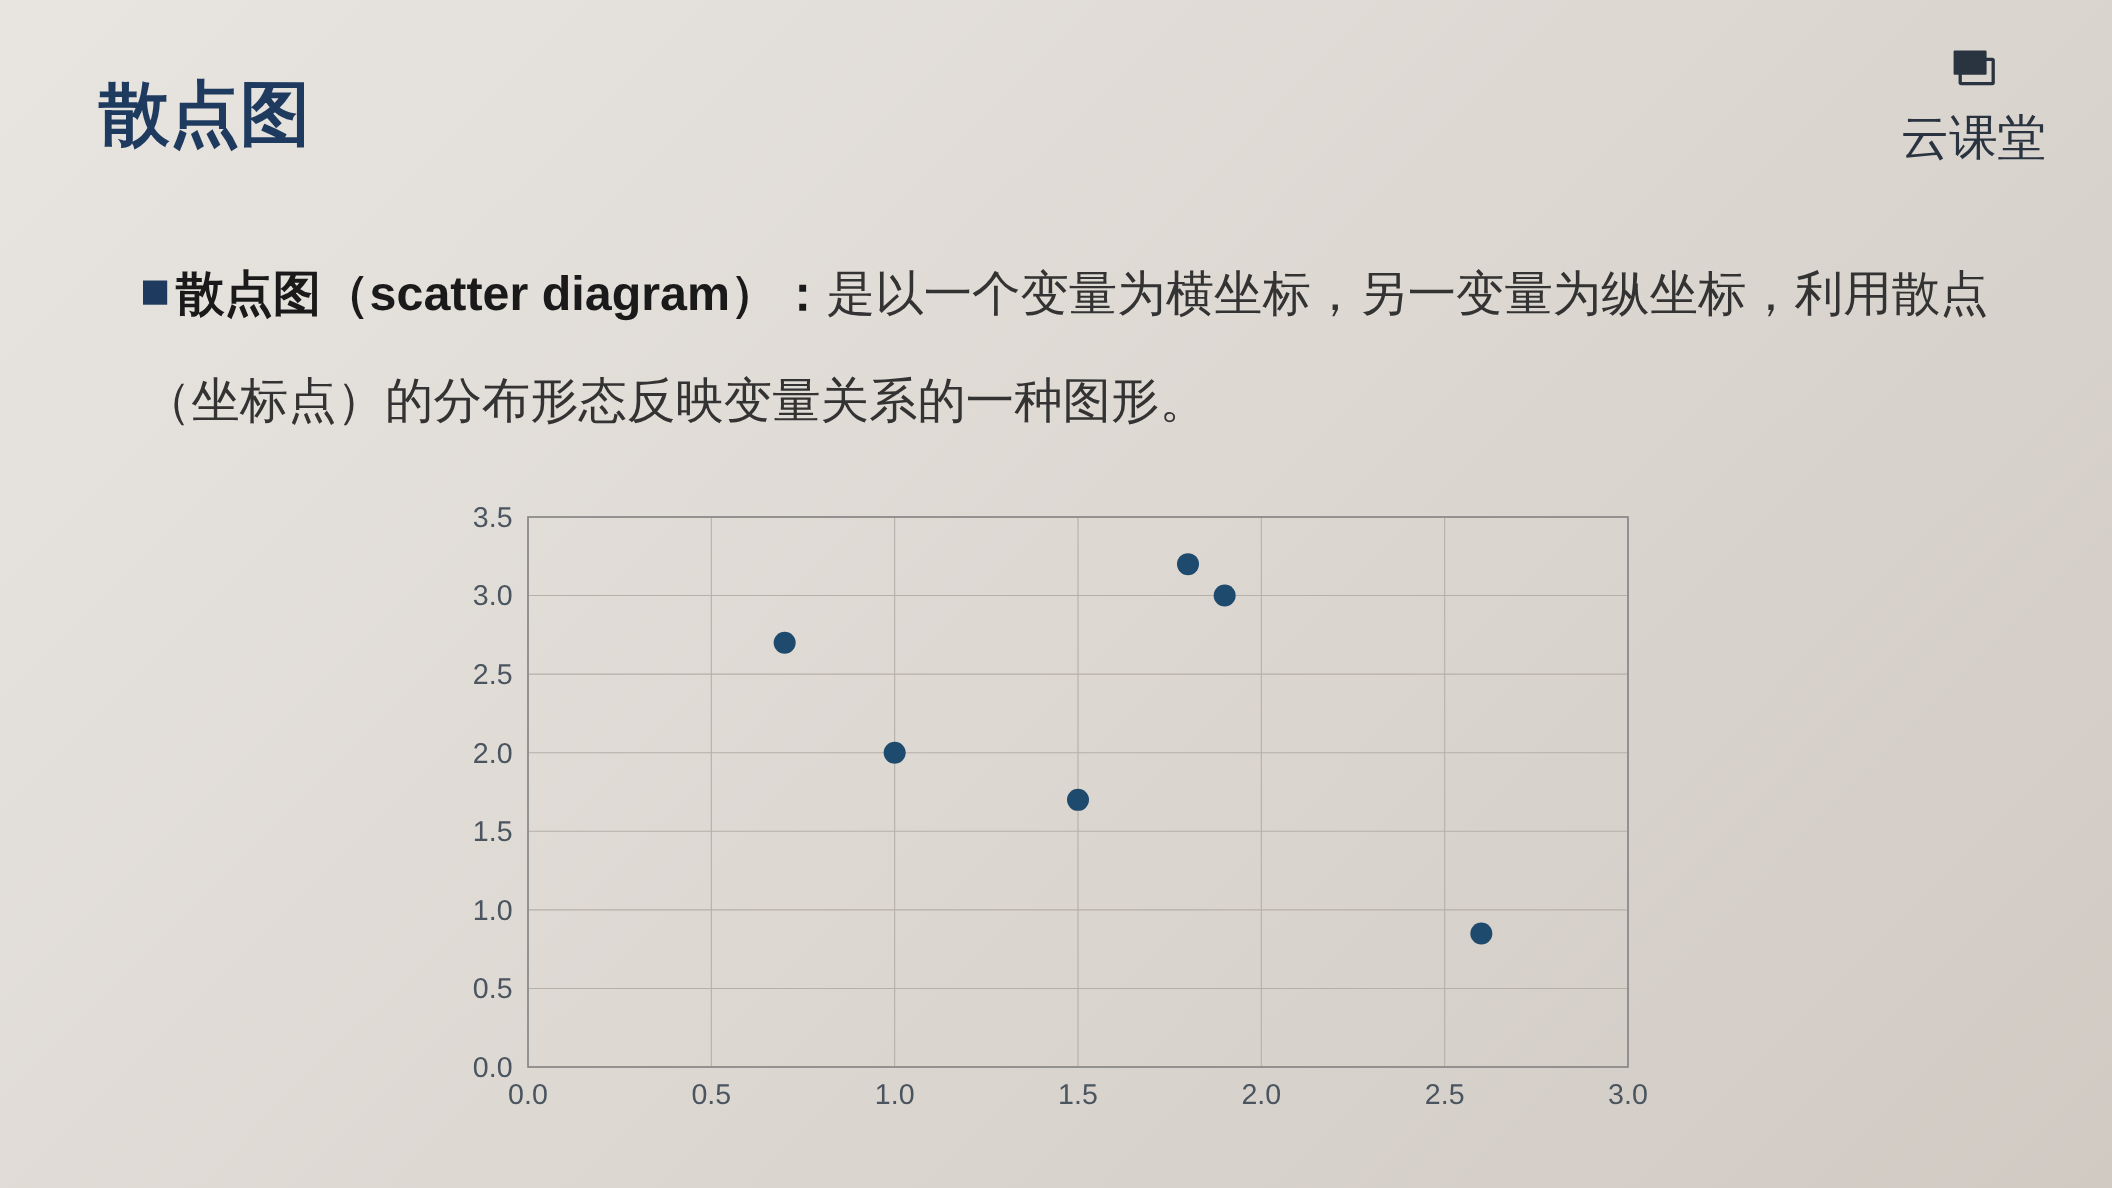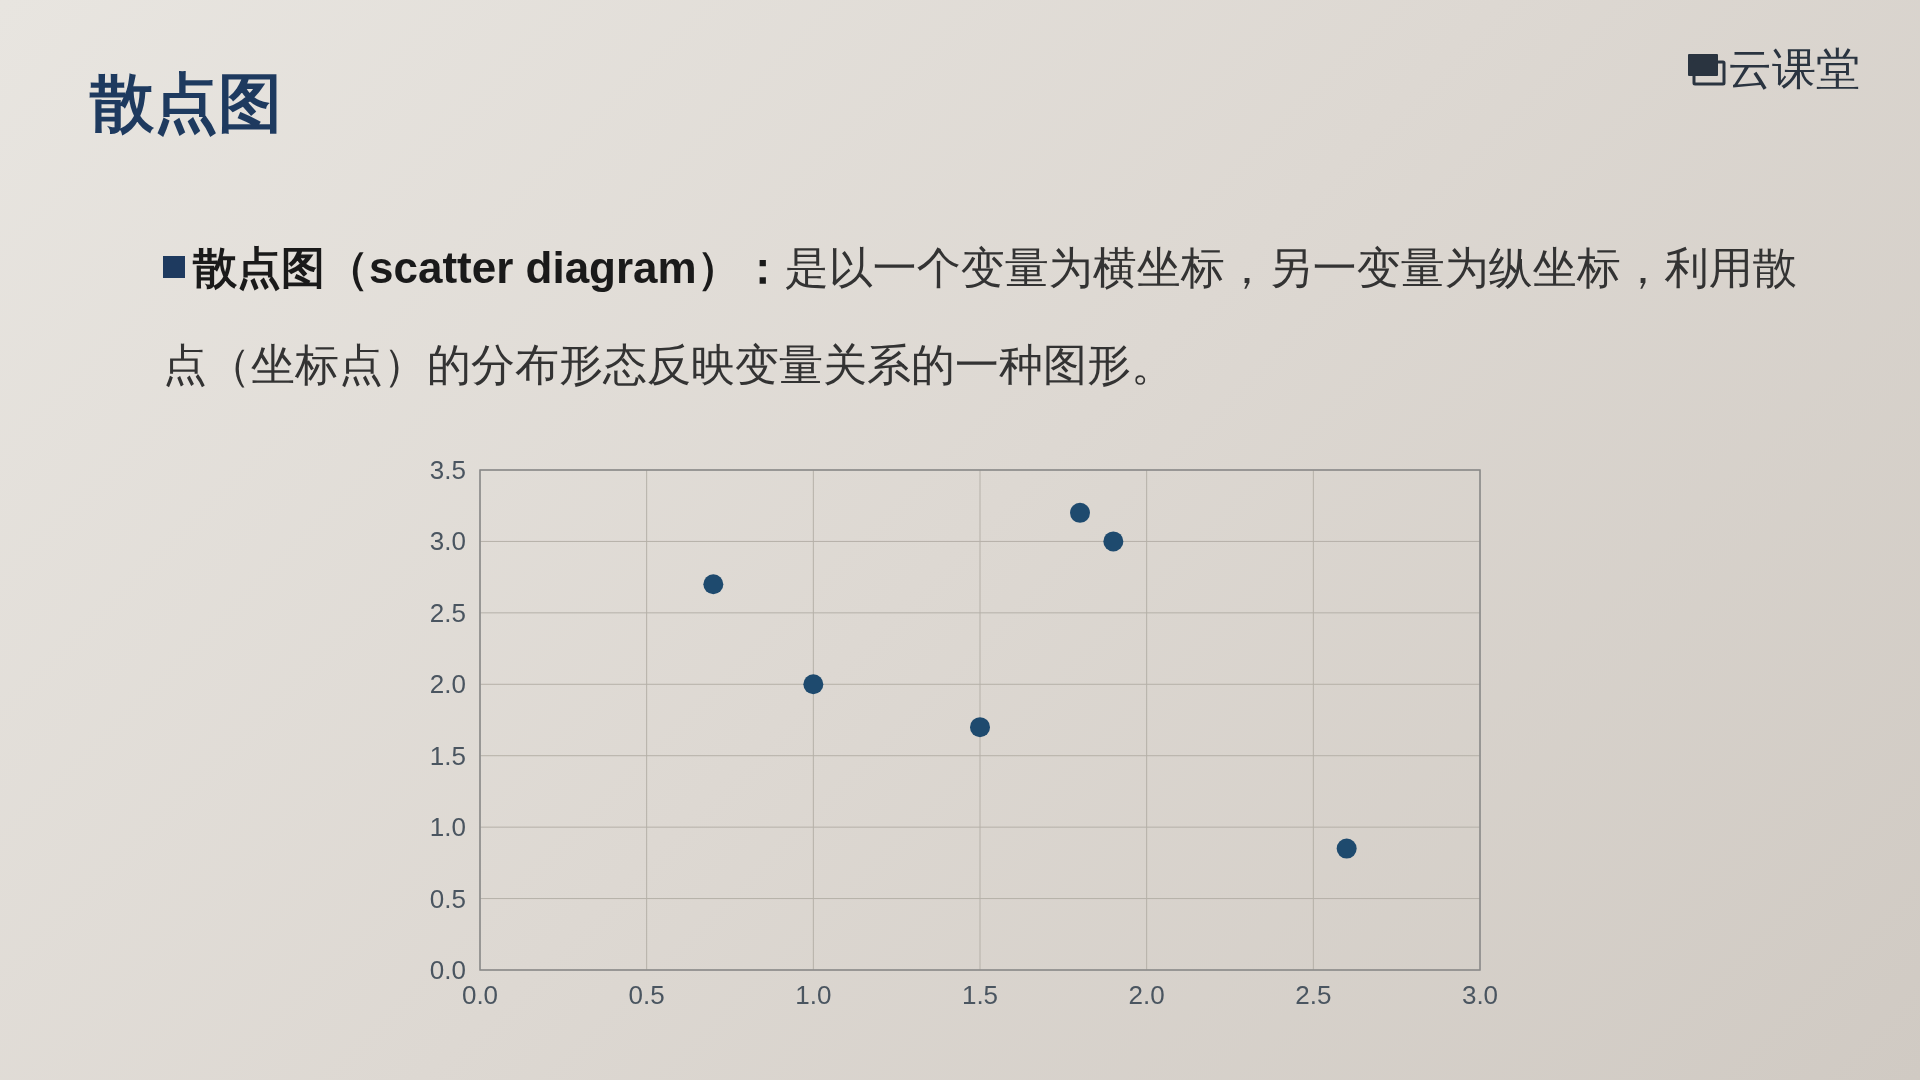--- a/index.html
+++ b/index.html
@@ -10,20 +10,22 @@
       font-family: "Microsoft YaHei", "SimHei", sans-serif;
       overflow: hidden;
       position: relative;
     }
     .header {
       position: absolute;
       top: 40px;
       right: 60px;
       display: flex;
       align-items: center;
+      gap: 12px;
+      flex-direction: column;
     }
     .logo-icon {
       width: 44px;
       height: 44px;
       position: relative;
     }
     .logo-icon svg { width: 100%; height: 100%; }
     .logo-text {
       font-size: 44px;
       font-weight: 500;
@@ -38,21 +40,20 @@
       color: #1e3a5f;
     }
     .description {
       position: absolute;
       top: 220px;
       left: 130px;
       right: 100px;
       font-size: 44px;
       line-height: 2.2;
       color: #333;
-      margin-left: 33px;
     }
     .description .bullet {
       display: inline-block;
       width: 22px;
       height: 22px;
       background: #1e3a5f;
       margin-right: 8px;
       vertical-align: middle;
       position: relative;
       top: -4px;

